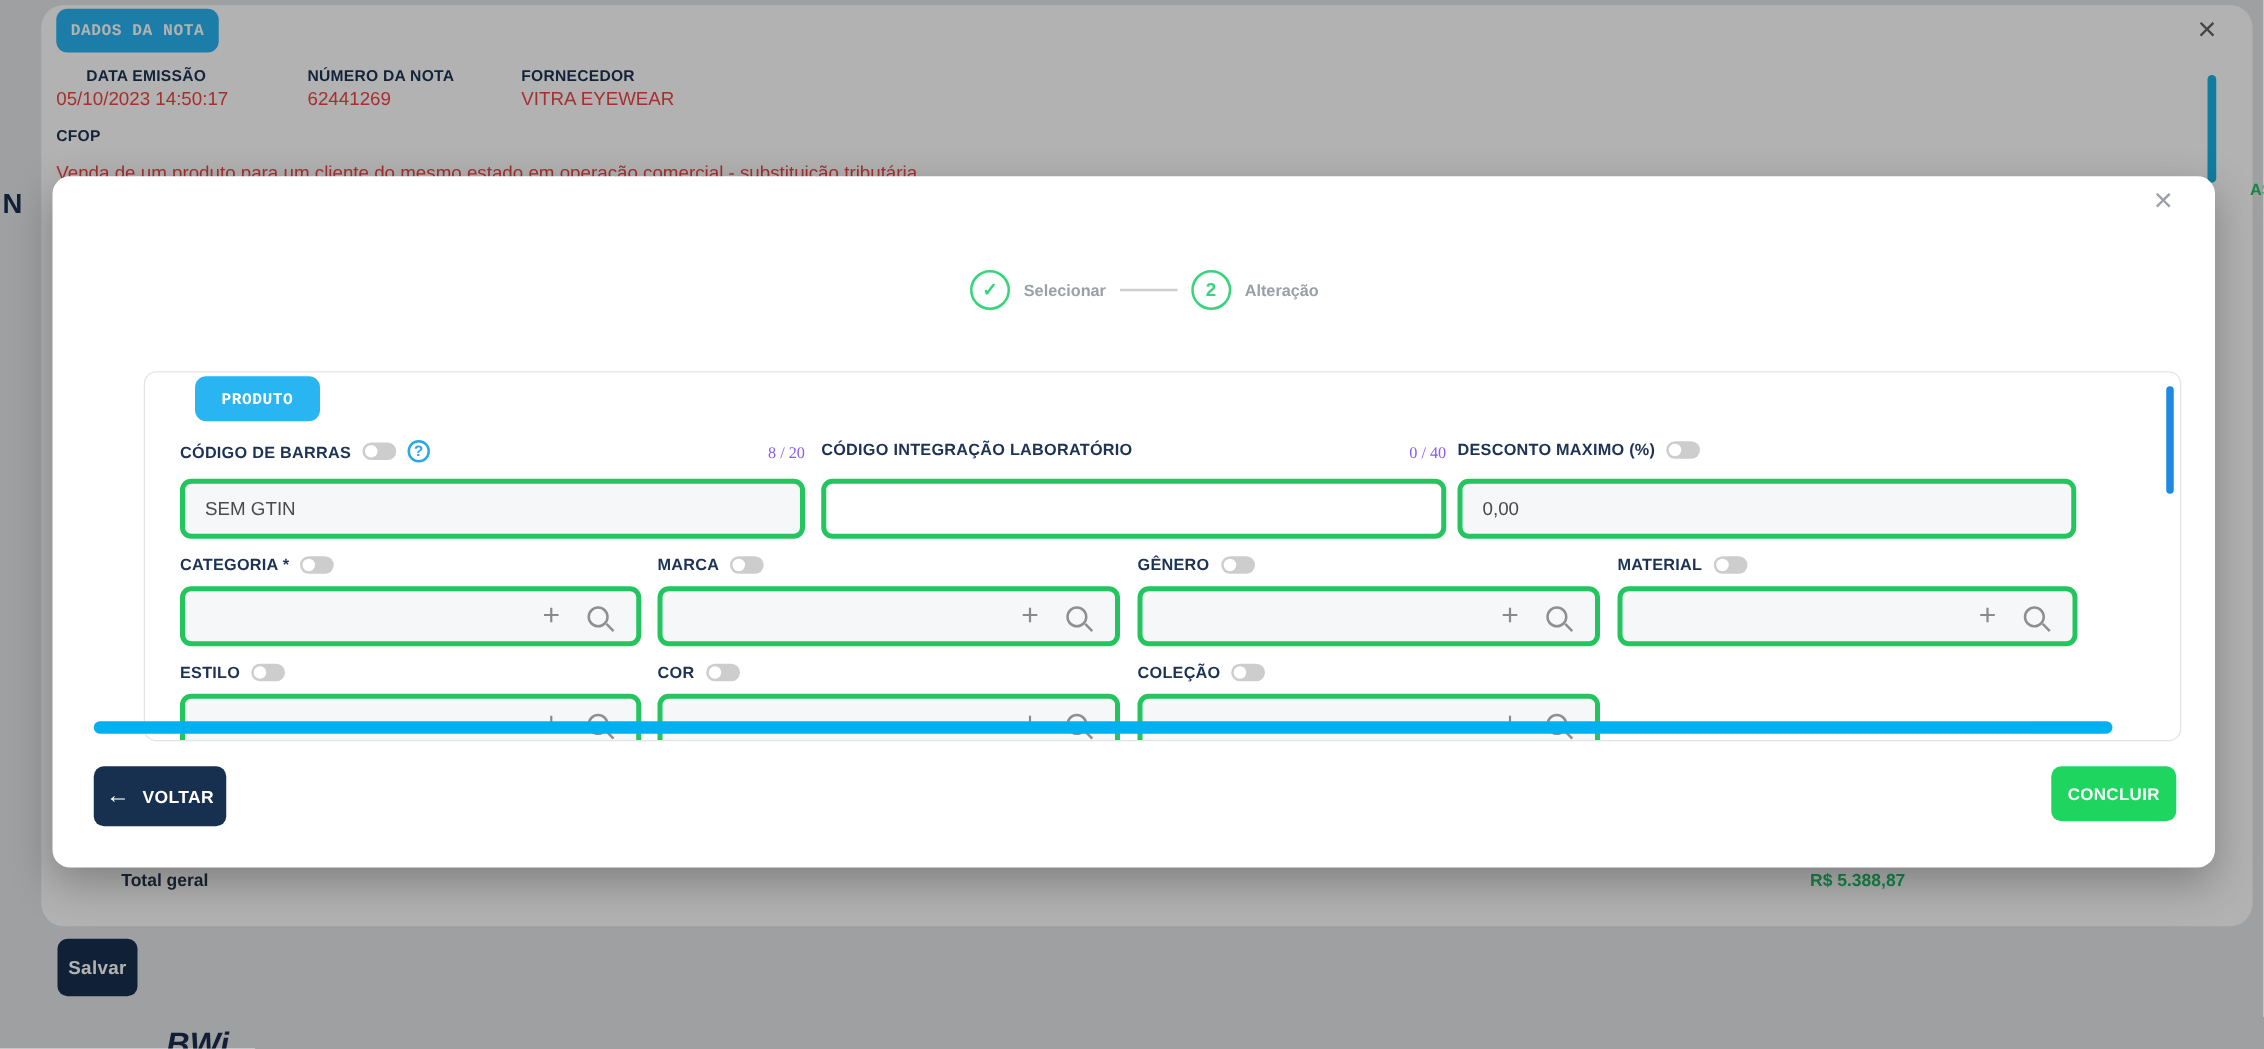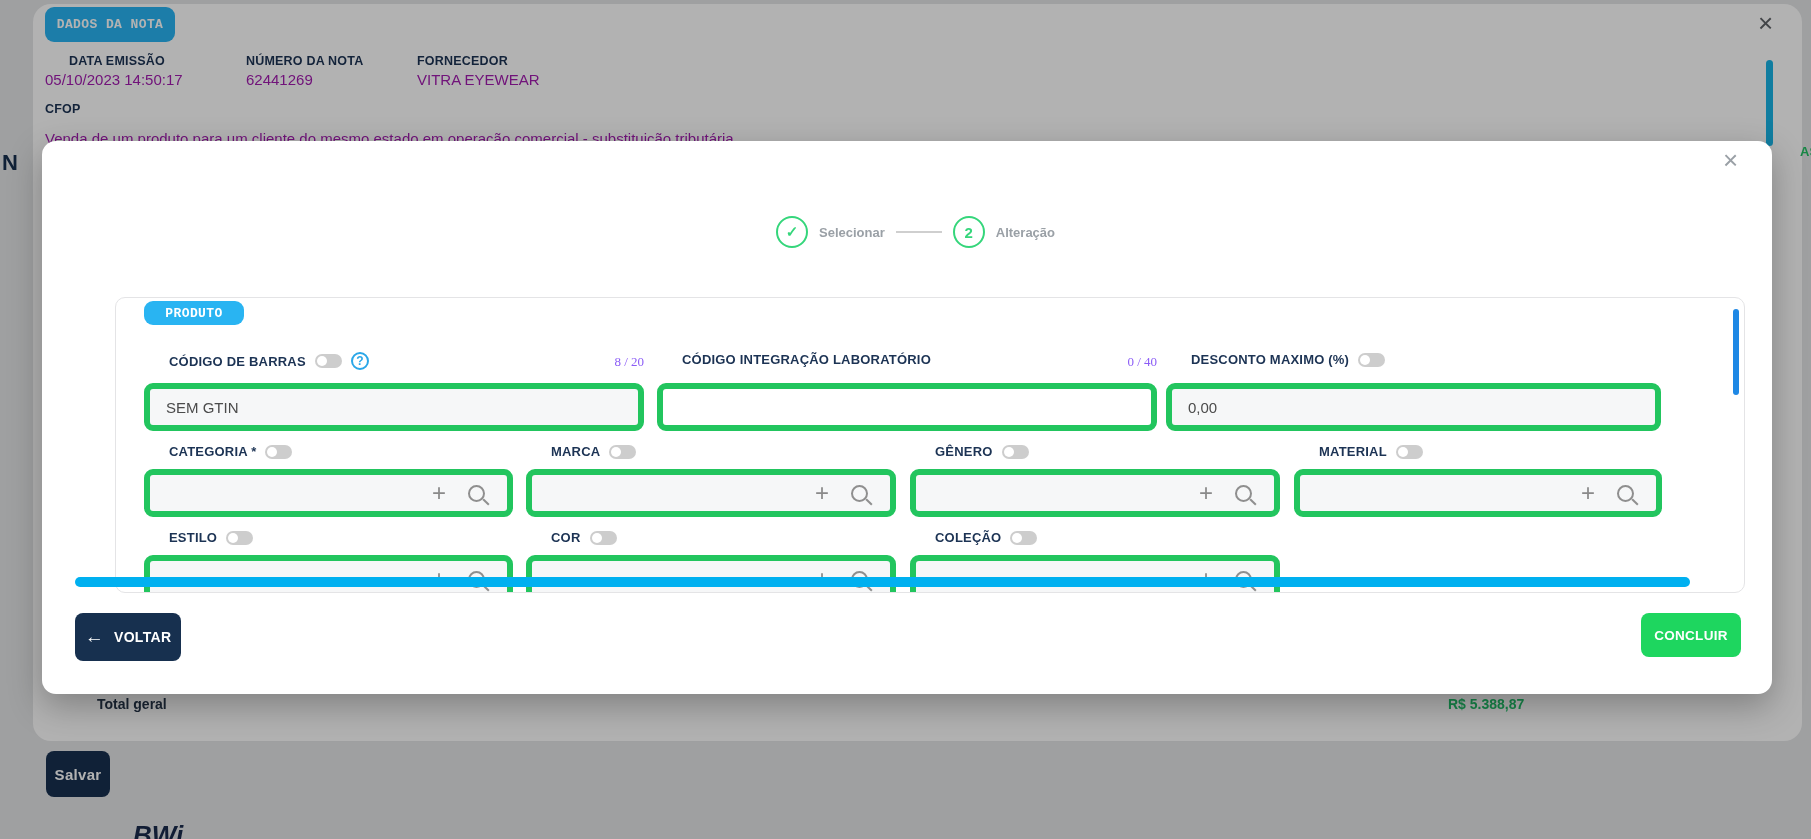--- a/index.html
+++ b/index.html
@@ -2,38 +2,38 @@
 <html><head>
 <meta charset="utf-8">
 <style>
   html,body{margin:0;padding:0;background:#dfe0e2;font-family:"Liberation Sans",sans-serif;}
   #app{position:relative;width:1811px;height:839px;overflow:hidden;background:#e4e5e7;}
   .abs{position:absolute;}
   
   .tab-blue{background:#29b4f2;color:#fff;font-weight:700;font-size:13px;border-radius:9px;
     display:flex;align-items:center;justify-content:center;letter-spacing:.4px;white-space:nowrap;font-family:Liberation Mono, monospace;}
   .flabel{font-size:13px;font-weight:700;color:#1c3354;letter-spacing:.2px;white-space:nowrap;}
-  .label-row{display:flex;align-items:center;gap:9px;margin-left:25px;}
+  .label-row{display:flex;align-items:center;gap:9px;}
   .toggle{width:27px;height:14px;background:#cdcdcd;border-radius:8px;position:relative;flex:0 0 auto;}
   .toggle::after{content:"";position:absolute;left:2px;top:2px;width:10px;height:10px;border-radius:50%;background:#fff;}
   .help{width:18px;height:18px;border:2px solid #2ba7e8;border-radius:50%;color:#2ba7e8;font-size:12px;
     font-weight:700;display:flex;align-items:center;justify-content:center;box-sizing:border-box;}
   .counter{font-size:13px;color:#8b5cf6;white-space:nowrap;font-family:Liberation Serif, serif;}
-  .finput{border:6px solid #22c55e;border-radius:9px;background:#f6f7f8;display:flex;align-items:center;
+  .finput{border:4px solid #22c55e;border-radius:9px;background:#f6f7f8;display:flex;align-items:center;
     padding:0 16px;font-size:15px;color:#4b4b4b;box-sizing:border-box;}
   .finput.white{background:#fff;}
   .cicons{margin-left:auto;display:flex;align-items:center;gap:22px;}
   .plus{font-size:24px;color:#8a8a8a;line-height:1;font-weight:400;}
   .mag{width:13px;height:13px;border:2px solid #8f8f8f;border-radius:50%;position:relative;display:inline-block;margin-right:6px;}
   .mag::after{content:"";position:absolute;width:8px;height:2px;background:#8f8f8f;right:-7px;bottom:-3px;transform:rotate(45deg);}
   .xbtn{font-size:26px;line-height:1;cursor:pointer;}
   
   #back-card{left:33px;top:4px;width:1769px;height:737px;background:#fff;border-radius:18px;}
   .blabel{font-size:12.5px;font-weight:700;color:#1c3354;letter-spacing:.2px;white-space:nowrap;}
-  .bvalue{font-size:15px;color:#a21caf;white-space:nowrap;}
+  .bvalue{font-size:15px;color:#ef4444;white-space:nowrap;}
   #overlay{left:0;top:0;width:1811px;height:839px;background:rgba(0,0,0,0.30);z-index:5;}
   
   #front-modal{left:42px;top:141px;width:1730px;height:553px;background:#fff;border-radius:14px;
     box-shadow:0 12px 34px rgba(0,0,0,.28);z-index:10;}
   #panel{left:73px;top:156px;width:1630px;height:296px;border:1px solid #e4e4e6;border-radius:10px;
     background:#fff;overflow:hidden;box-sizing:border-box;}
   .step-circle{width:32px;height:32px;border:2px solid #35d67b;border-radius:50%;display:flex;align-items:center;
     justify-content:center;box-sizing:border-box;color:#35d67b;font-size:15px;font-weight:700;background:#fff;}
   .step-label{font-size:13px;font-weight:700;color:#9aa0a6;}
   .step-line{width:46px;height:2px;background:#cfcfcf;}
@@ -100,21 +100,21 @@
       <span class="step-label">Selecionar</span>
       <div class="step-line"></div>
       <div class="step-circle">
         <span>2</span>
       </div>
       <span class="step-label">Alteração</span>
     </div>
 
     <div class="abs" id="panel">
 
-      <div class="abs tab-blue" style="left:28px;top:3px;width:100px;height:24px;">
+      <div class="abs tab-blue" style="left:40px;top:3px;width:100px;height:36px;">
         <span>PRODUTO</span>
       </div>
 
       <div class="abs label-row" style="left:28px;top:54px;">
         <span class="flabel">CÓDIGO DE BARRAS</span>
         <span class="toggle"></span>
         <span class="help">?</span>
       </div>
       <div class="abs counter" style="left:528px;top:56px;width:100px;text-align:right;transform:translateX(-100px);">8 / 20</div>
       <div class="abs finput" style="left:28px;top:85px;width:500px;height:48px;">

